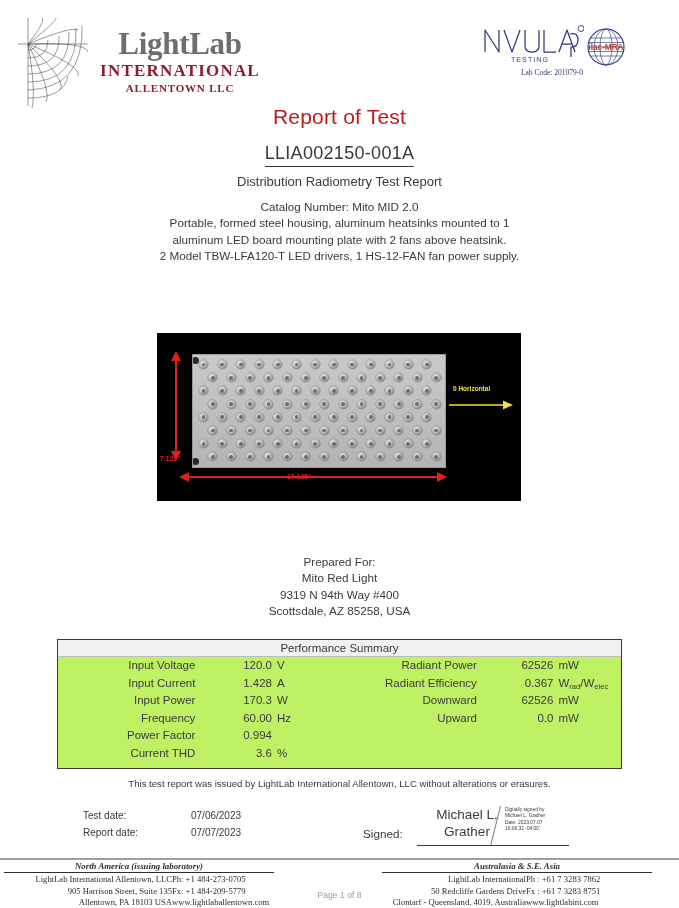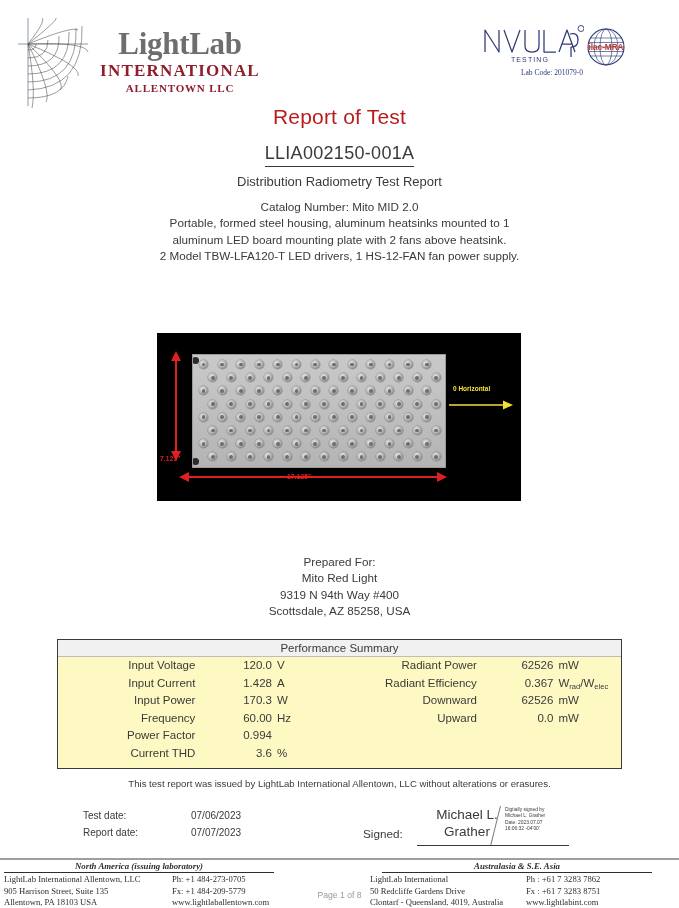--- a/index.html
+++ b/index.html
@@ -222,21 +222,21 @@
     color: #3a3a3a;
     line-height: 16.3px;
   }
 
   
   #perf-table {
     position: absolute;
     left: 57px; top: 639px;
     width: 565px;
     border: 1.4px solid #3a3a3a;
-    background: #fef9c3;
+    background: #bef264;
     box-sizing: border-box;
   }
   #perf-header {
     height: 16px;
     line-height: 16px;
     text-align: center;
     font-size: 11.5px;
     color: #3a3a3a;
     background: #f1f1f1;
     border-bottom: 1px solid #bdbdbd;
@@ -374,21 +374,21 @@
     border-bottom: 1px solid #2d2d2d;
     padding-bottom: 1px;
     margin-bottom: 1px;
     width: 270px;
   }
   #foot-right .foot-region { margin-left: 12px; }
   .foot-line {
     display: flex;
     line-height: 11.5px;
   }
-  .foot-a { width: 168px; }
+  .foot-a { width: 168px; text-align: right; }
   .foot-b { width: 130px; }
   #foot-right .foot-a { width: 156px; }
   #page-num {
     position: absolute;
     left: 0; top: 890px;
     width: 679px;
     text-align: center;
     font-family: "Liberation Sans", sans-serif;
     font-size: 8.6px;
     color: #9a9a9a;

